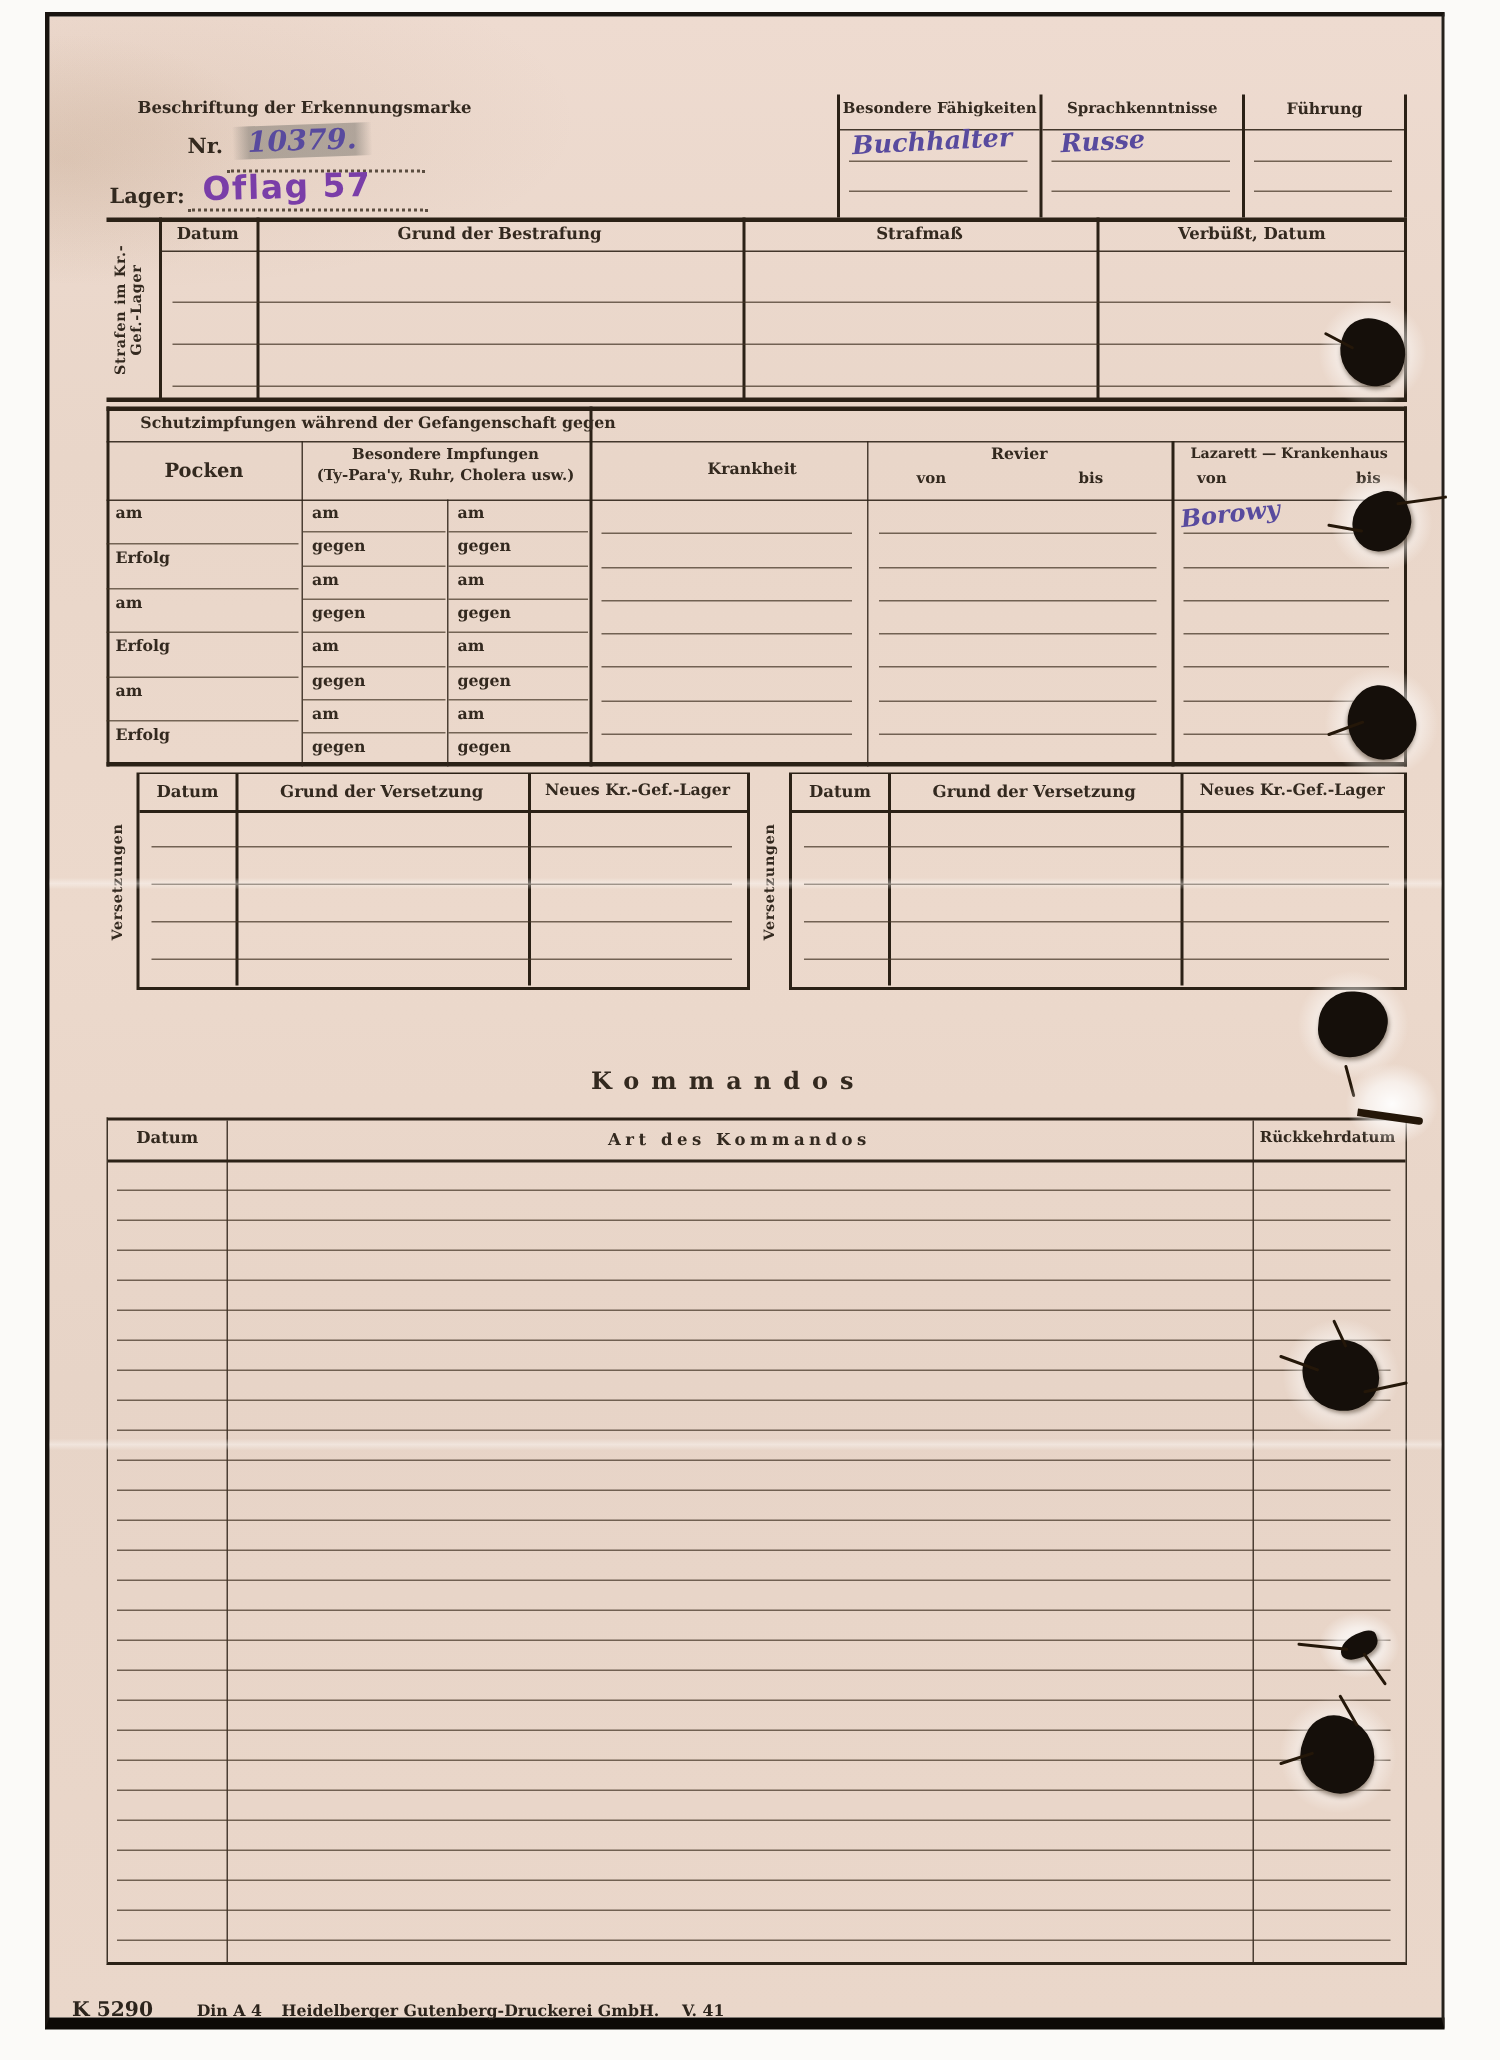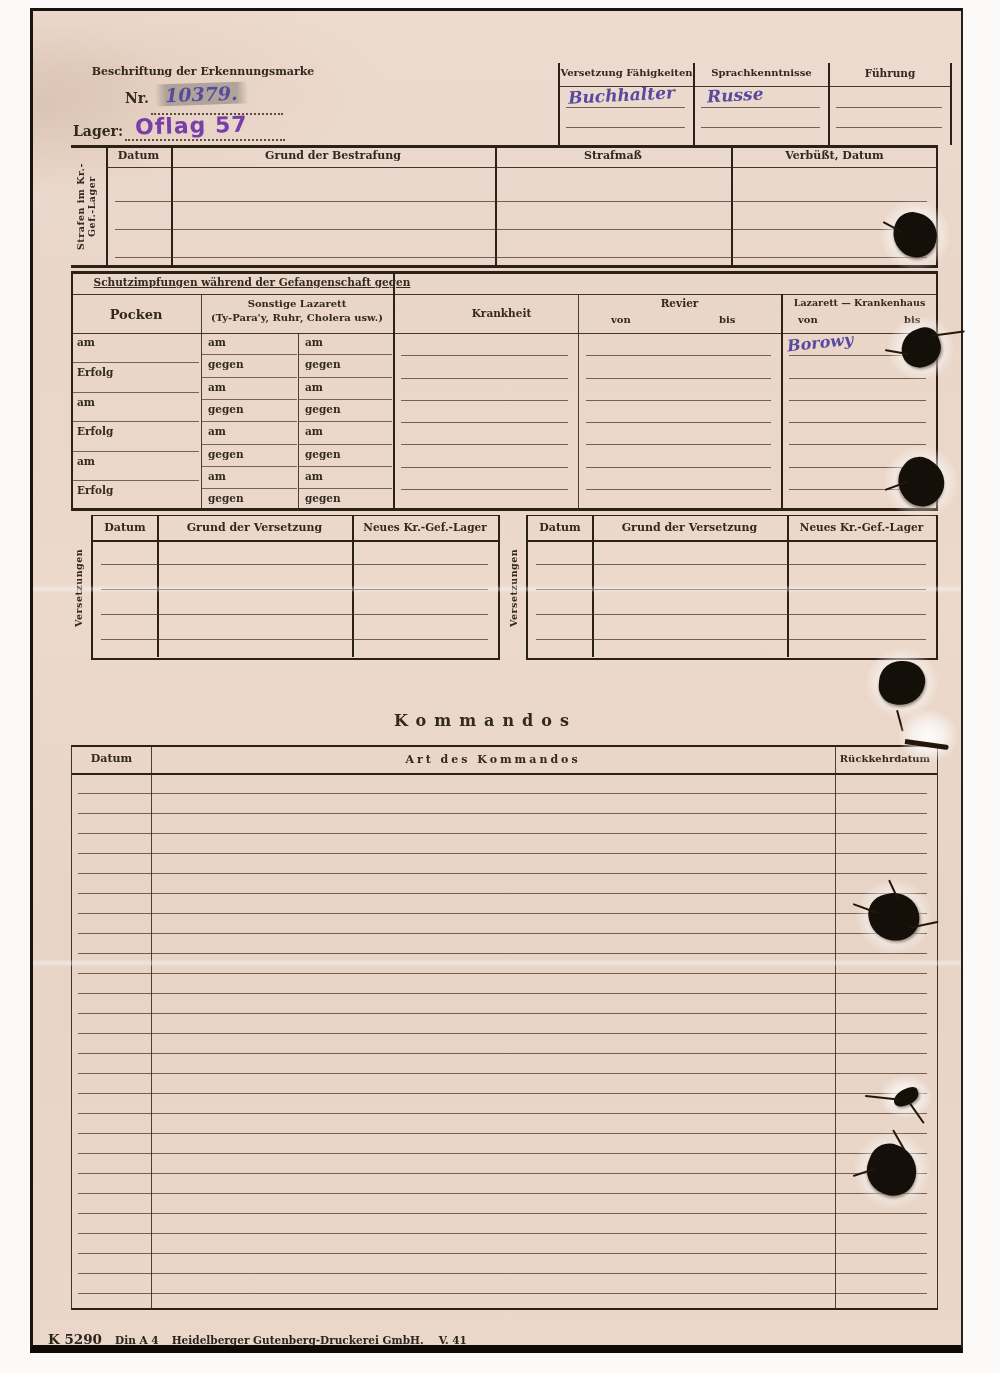--- a/index.html
+++ b/index.html
@@ -68,34 +68,34 @@
       <div class="p c" style="left:25px;top:2px;width:230px;font-size:11px;">Beschriftung der Erkennungsmarke</div>
       <div class="p" style="left:62px;top:27px;font-size:14px;">Nr.</div>
       <div class="hand smudge" style="left:92px;top:20px;font-size:19px;transform:rotate(-2deg);">10379.</div>
       <div class="dots" style="left:88px;top:50px;width:132px;"></div>
       <div class="p" style="left:10px;top:60px;font-size:14px;">Lager:</div>
       <div class="stamp" style="left:72px;top:50px;">Oflag 57</div>
       <div class="dots" style="left:62px;top:76px;width:160px;"></div>
     </div>
 
     <div class="hcol" style="left:525px;width:135px;">
-      <div class="lbl" style="font-size:10px;">Versetzung Fähigkeiten</div>
+      <div class="lbl" style="font-size:10px;">Besondere Fähigkeiten</div>
       <div class="hline" style="left:0;right:0;top:23px;"></div>
       <div class="rule" style="top:44px;"></div>
           <div class="rule" style="top:64px;"></div>
       <div class="hand" style="left:8px;top:22px;font-size:17px;transform:rotate(-3deg);">Buchhalter</div>
     </div>
     <div class="hcol" style="left:660px;width:135px;">
       <div class="lbl" style="font-size:10px;">Sprachkenntnisse</div>
       <div class="hline" style="left:0;right:0;top:23px;"></div>
       <div class="rule" style="top:44px;"></div>
           <div class="rule" style="top:64px;"></div>
       <div class="hand" style="left:12px;top:22px;font-size:17px;transform:rotate(-3deg);">Russe</div>
     </div>
-    <div class="hcol" style="left:795px;width:124px;border-right:2px solid #2b2116;">
+    <div class="hcol" style="left:795px;width:110px;border-right:2px solid #2b2116;">
       <div class="lbl">Führung</div>
       <div class="hline" style="left:0;right:0;top:23px;"></div>
       <div class="rule" style="top:44px;"></div>
           <div class="rule" style="top:64px;"></div>
     </div>
   </div>
 
   <div class="strafen">
     <div class="hline hv" style="left:0;right:0;top:0;height:3px;"></div>
     <div class="hline hv" style="left:0;right:0;bottom:0;height:3px;"></div>
@@ -125,24 +125,24 @@
     <div class="hline" style="left:0;right:0;top:23px;"></div>
     <div class="hline" style="left:0;right:0;top:62px;"></div>
     <div class="vline thin" style="left:130px;top:23px;height:217px;"></div>
     <div class="vline thin" style="left:227px;top:62px;height:178px;"></div>
     <div class="vline" style="left:322px;top:0;height:240px;"></div>
     <div class="vline thin" style="left:507px;top:23px;height:217px;"></div>
     <div class="vline" style="left:710px;top:23px;height:217px;"></div>
     <div class="vline" style="left:0px;top:0;height:240px;"></div>
     <div class="vline" style="left:865px;top:0;height:240px;"></div>
 
-    <div class="p c" style="left:0;top:5px;width:362px;font-size:10.5px;text-decoration:underline;">Schutzimpfungen während der Gefangenschaft gegen</div>
+    <div class="p c" style="left:0;top:5px;width:362px;font-size:10.5px;">Schutzimpfungen während der Gefangenschaft gegen</div>
 
     <div class="p c" style="left:0;top:36px;width:130px;font-size:13px;">Pocken</div>
-    <div class="p c" style="left:130px;top:27px;width:192px;font-size:10px;">Sonstige Lazarett</div>
+    <div class="p c" style="left:130px;top:27px;width:192px;font-size:10px;">Besondere Impfungen</div>
     <div class="p c" style="left:130px;top:41px;width:192px;font-size:10px;">(Ty-Para'y, Ruhr, Cholera usw.)</div>
     <div class="p c" style="left:338px;top:36px;width:185px;font-size:10.5px;">Krankheit</div>
     <div class="p c" style="left:507px;top:26px;width:203px;font-size:10.5px;">Revier</div>
     <div class="p" style="left:540px;top:43px;font-size:10px;">von</div>
     <div class="p" style="left:648px;top:43px;font-size:10px;">bis</div>
     <div class="p c" style="left:710px;top:26px;width:157px;font-size:9.5px;">Lazarett — Krankenhaus</div>
     <div class="p" style="left:727px;top:43px;font-size:10px;">von</div>
     <div class="p" style="left:833px;top:43px;font-size:10px;">bis</div>
 
     <div class="rowlbl" style="left:0;top:62px;width:128px;height:30px;">am</div>
@@ -265,21 +265,21 @@
           <div class="rule" style="top: 466px;"></div>
           <div class="rule" style="top: 486px;"></div>
           <div class="rule" style="top: 506px;"></div>
           <div class="rule" style="top: 526px;"></div>
           <div class="rule" style="top: 546px;"></div>
         </div>
   </div>
 
   <div class="ftr">
     <span style="font-size:13.5px;font-weight:bold;">K 5290</span>
-    <span style="font-size:10.5px;font-weight:bold;margin-left:8px;">Din A 4</span>
+    <span style="font-size:10.5px;font-weight:bold;margin-left:24px;">Din A 4</span>
     <span style="font-size:10.5px;font-weight:bold;margin-left:8px;">Heidelberger Gutenberg-Druckerei GmbH.</span>
     <span style="font-size:10.5px;font-weight:bold;margin-left:10px;">V. 41</span>
   </div>
 
   <div class="fold" style="top:574px;"></div>
   <div class="fold" style="top:948px;"></div>
 
   <div class="hole" style="left:860px;top:202px;width:44px;height:44px;">
     <i class="halo"></i>
         <i class="blob" style="transform:rotate(15deg);"></i>

